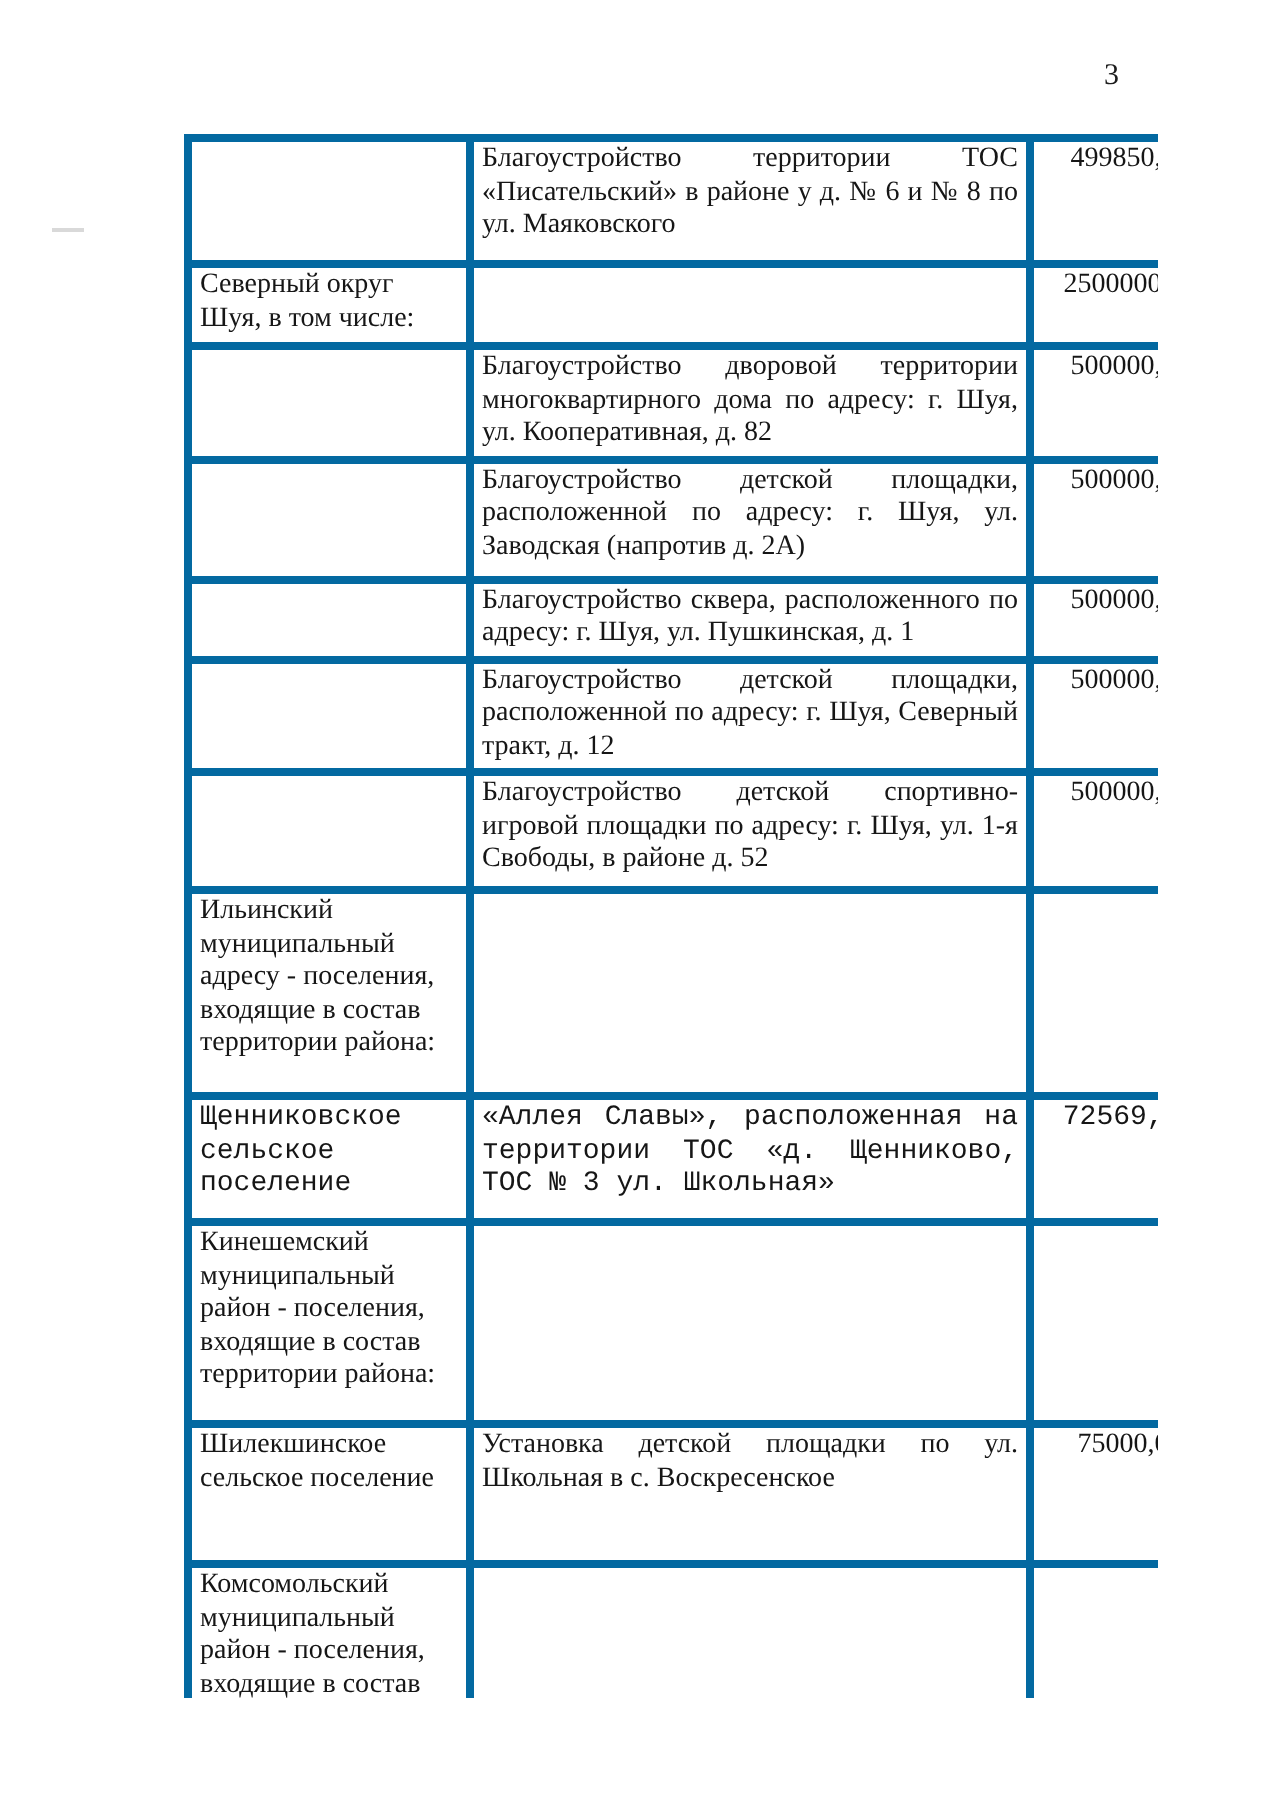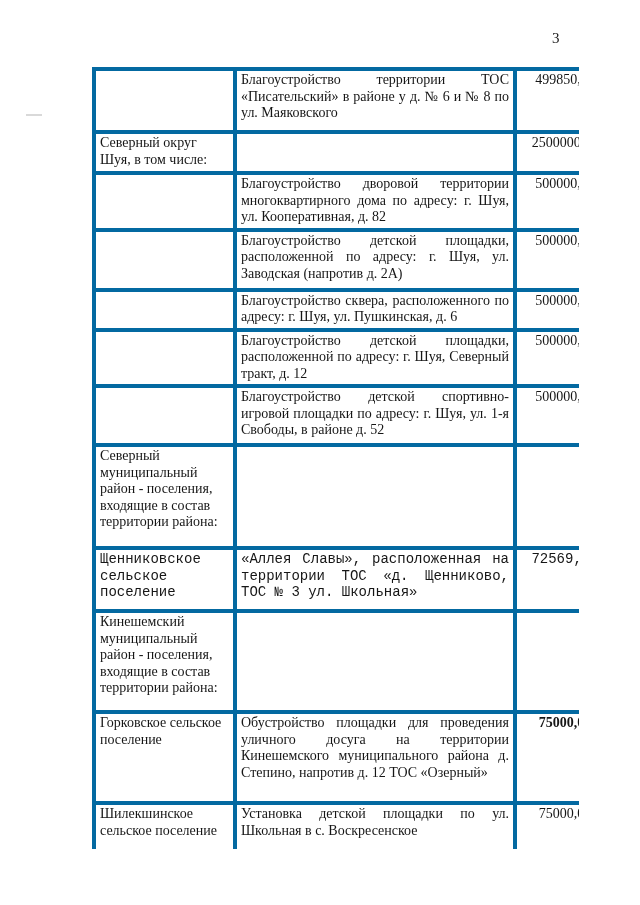--- a/index.html
+++ b/index.html
@@ -96,52 +96,47 @@
         <td class="col-project">Благоустройство дворовой территории многоквартирного дома по адресу: г. Шуя, ул. Кооперативная, д. 82</td>
         <td class="col-amount">500000,00</td>
       </tr>
       <tr class="r4">
         <td class="col-territory"></td>
         <td class="col-project">Благоустройство детской площадки, расположенной по адресу: г. Шуя, ул. Заводская (напротив д. 2А)</td>
         <td class="col-amount">500000,00</td>
       </tr>
       <tr class="r5">
         <td class="col-territory"></td>
-        <td class="col-project">Благоустройство сквера, расположенного по адресу: г. Шуя, ул. Пушкинская, д. 6</td>
+        <td class="col-project">Благоустройство сквера, расположенного по адресу: г. Шуя, ул. Пушкинская, д. 1</td>
         <td class="col-amount">500000,00</td>
       </tr>
       <tr class="r6">
         <td class="col-territory"></td>
         <td class="col-project">Благоустройство детской площадки, расположенной по адресу: г. Шуя, Северный тракт, д. 12</td>
         <td class="col-amount">500000,00</td>
       </tr>
       <tr class="r7">
         <td class="col-territory"></td>
         <td class="col-project">Благоустройство детской спортивно-игровой площадки по адресу: г. Шуя, ул. 1-я Свободы, в районе д. 52</td>
         <td class="col-amount">500000,00</td>
       </tr>
       <tr class="r8">
-        <td class="col-territory">Северный муниципальный район - поселения, входящие в состав территории района:</td>
+        <td class="col-territory">Ильинский муниципальный адресу - поселения, входящие в состав территории района:</td>
         <td class="col-project"></td>
         <td class="col-amount"></td>
       </tr>
       <tr class="r9">
         <td class="col-territory">Щенниковское сельское поселение</td>
         <td class="col-project">«Аллея Славы», расположенная на территории ТОС «д. Щенниково, ТОС № 3 ул. Школьная»</td>
         <td class="col-amount">72569,00</td>
       </tr>
       <tr class="r10">
         <td class="col-territory">Кинешемский муниципальный район - поселения, входящие в состав территории района:</td>
         <td class="col-project"></td>
         <td class="col-amount"></td>
-      </tr>
-      <tr class="r11">
-        <td class="col-territory">Горковское сельское поселение</td>
-        <td class="col-project">Обустройство площадки для проведения уличного досуга на территории Кинешемского муниципального района д. Степино, напротив д. 12 ТОС «Озерный»</td>
-        <td class="col-amount amount-bold">75000,00</td>
       </tr>
       <tr class="r12">
         <td class="col-territory">Шилекшинское сельское поселение</td>
         <td class="col-project">Установка детской площадки по ул. Школьная в с. Воскресенское</td>
         <td class="col-amount">75000,00</td>
       </tr>
       <tr class="r13">
         <td class="col-territory">Комсомольский муниципальный район - поселения, входящие в состав</td>
         <td class="col-project"></td>
         <td class="col-amount"></td>

